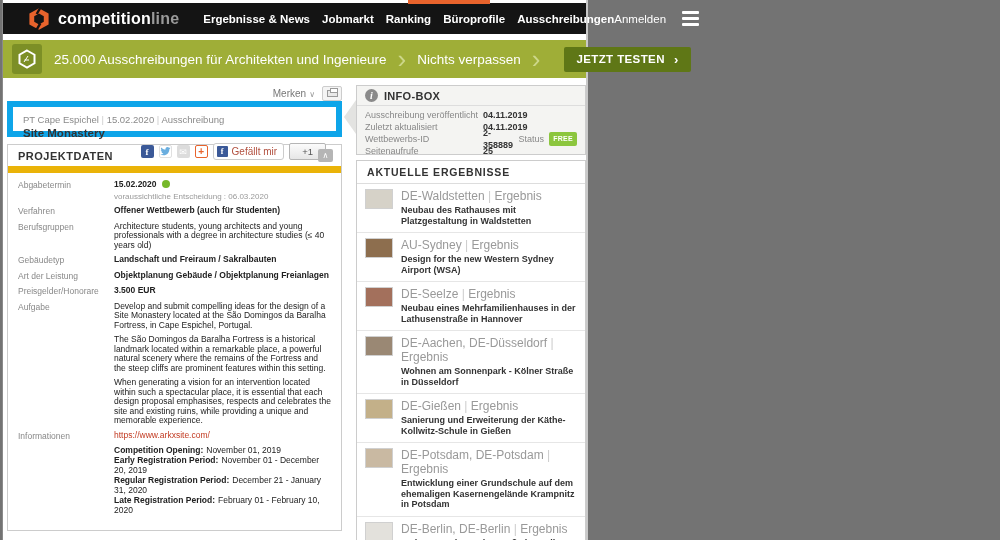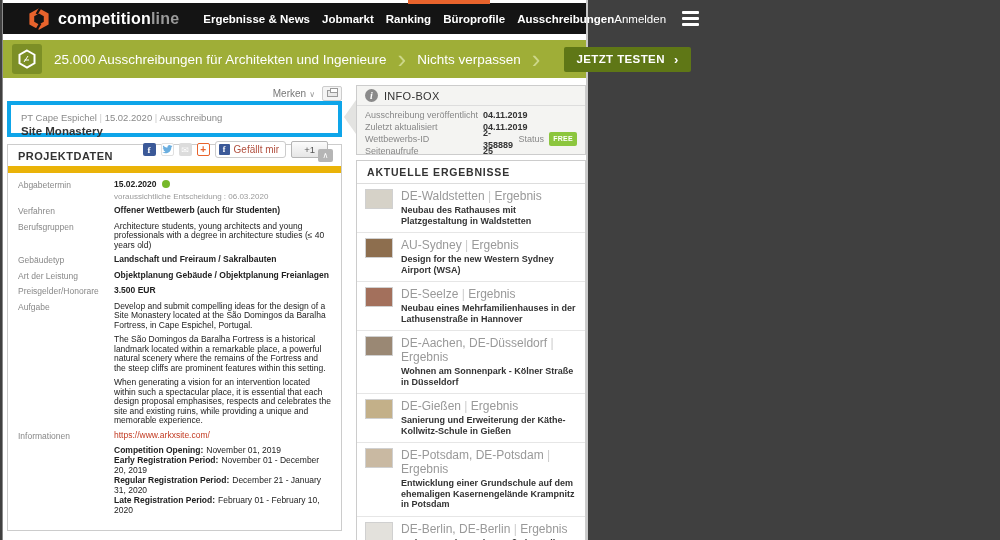--- a/index.html
+++ b/index.html
@@ -1,17 +1,17 @@
 <!DOCTYPE html>
 <html><head>
 <meta charset="utf-8">
 <style>
   * { margin:0; padding:0; box-sizing:border-box; }
   body { background:#fff; font-family:"Liberation Sans", sans-serif; }
-  .canvas { position:relative; width:1000px; height:540px; overflow:hidden; background:#404040; }
+  .canvas { position:relative; width:1000px; height:540px; overflow:hidden; background:#737373; }
   .page { position:absolute; left:2px; top:0; width:586px; height:540px; background:#fff;
           border-left:1px solid #8a8a8a; border-right:2px solid #c9c9c9; }
 
   
   .topnav { position:absolute; left:0; top:3px; right:0; height:31px; background:#141414;
             display:flex; align-items:center; padding:0 8px; }
   .active-bar { position:absolute; left:405px; top:0; width:82px; height:4px; background:#e8632c; z-index:5; }
   .brand { display:flex; align-items:center; margin-left:16px; cursor:pointer; }
   .brand svg { display:block; }
   .brand-text { font-size:16px; font-weight:bold; color:#fff; margin-left:7px; letter-spacing:.2px; }
@@ -45,21 +45,21 @@
                 font-size:10px; color:#777; }
   .merken { cursor:pointer; display:flex; align-items:flex-end; gap:3px; }
   .merken .caret { font-size:8px; color:#999; }
   .print-btn { width:20px; height:15px; border:1px solid #ccc; background:#f4f4f4; border-radius:2px;
                display:flex; align-items:center; justify-content:center; cursor:pointer; }
   .print-glyph { width:11px; height:7px; border:1px solid #9a9a9a; background:#e9e9e9; position:relative; }
   .print-glyph::before { content:""; position:absolute; left:2px; top:-3px; width:6px; height:3px;
                          border:1px solid #9a9a9a; background:#fff; }
 
   
-  .title-box { margin-top:0; border:4px solid #0ea5e9; background:#fff; height:36px; padding:7px 10px 6px; }
+  .title-box { margin-top:0; border:6px solid #0ea5e9; background:#fff; height:36px; padding:7px 10px 6px; }
   .crumbs { font-size:9.5px; color:#8a8a8a; }
   .crumb + .crumb::before { content:"  |  "; color:#ccc; }
   .listing-title { font-size:11.5px; font-weight:bold; color:#333; margin-top:2px; }
   .social-row { display:flex; justify-content:flex-end; align-items:center; gap:5px; margin-top:4px; }
   .s-icon { width:13px; height:13px; display:flex; align-items:center; justify-content:center;
             font-size:9px; cursor:pointer; border-radius:2px; }
   .s-fb { background:#3b5998; color:#fff; font-weight:bold; font-family:"Liberation Serif", serif; }
   .s-tw { background:#fff; border:1px solid #e0e0e0; }
   .s-mail { background:#dcdcdc; color:#fff; font-size:9px; }
   .s-plus { background:#fff; border:1px solid #e8632c; color:#e8632c; font-weight:bold; font-size:10px; }
@@ -75,21 +75,21 @@
   .panel-arrow { position:absolute; left:341px; top:100px; width:0; height:0; cursor:pointer;
                  border-top:17px solid transparent; border-bottom:17px solid transparent;
                  border-right:12px solid #e3e3e1; }
 
   
   .infobox { border:1px solid #ccc; background:#f4f4f2; height:70px; overflow:hidden; }
   .infobox-header { display:flex; align-items:center; gap:6px; padding:3px 8px; border-bottom:1px solid #ddd; }
   .info-ic { width:13px; height:13px; border-radius:50%; background:#8a8a8a; color:#fff;
              font-family:"Liberation Serif", serif; font-style:italic; font-weight:bold; font-size:10px;
              display:flex; align-items:center; justify-content:center; }
-  .infobox-title { font-size:11px; font-weight:normal; color:#333; letter-spacing:.3px; }
+  .infobox-title { font-size:11px; font-weight:bold; color:#333; letter-spacing:.3px; }
   .infobox-body { padding:3px 8px 2px; }
   .info-row { display:flex; align-items:center; font-size:9px; line-height:12px; height:12px; }
   .info-label { width:118px; flex:none; color:#888; }
   .info-value { font-weight:bold; color:#333; }
   .info-status { margin-left:auto; display:flex; align-items:center; gap:5px; }
   .status-label { color:#888; }
   .badge { background:#8cc63e; color:#fff; font-size:7px; font-weight:bold; text-transform:uppercase;
            padding:1px 4px; border-radius:2px; letter-spacing:.3px; }
 
   

